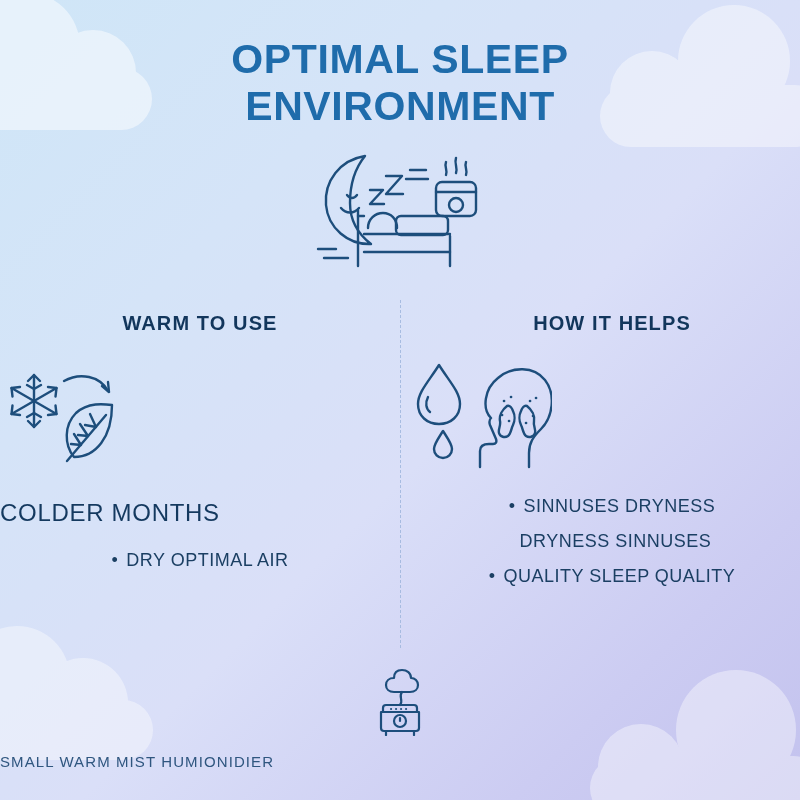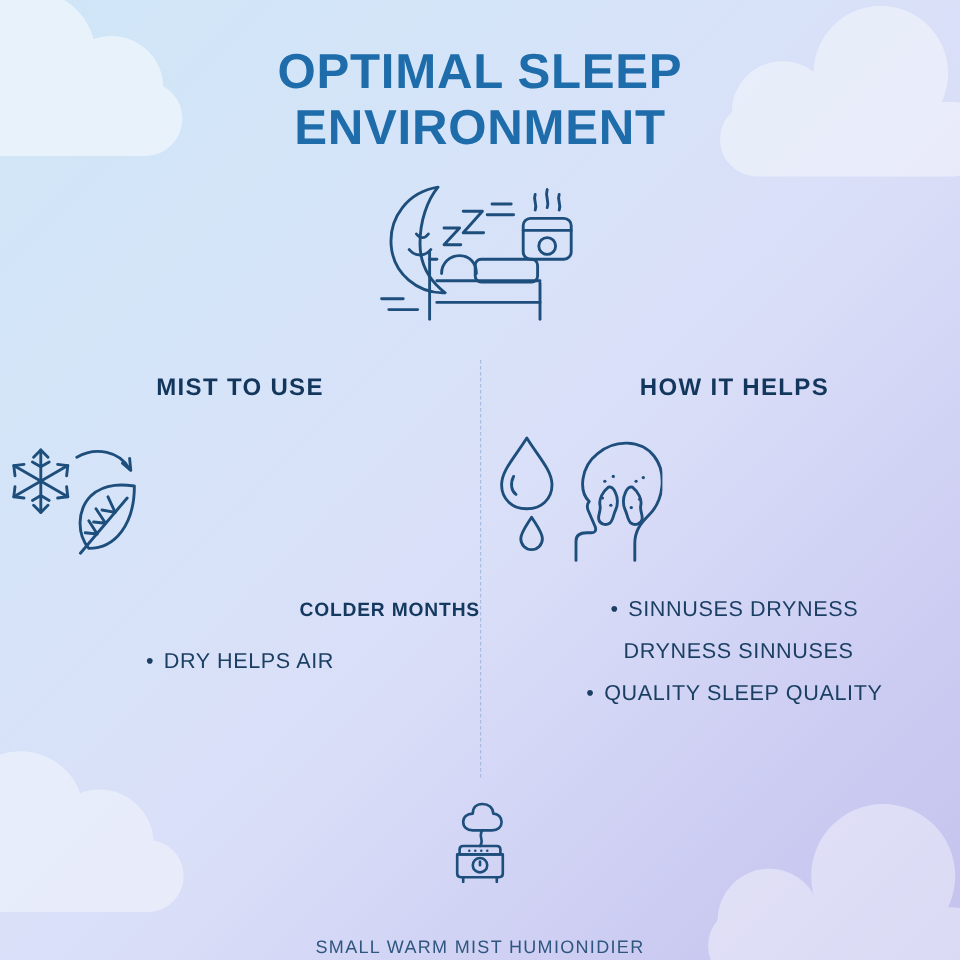--- a/index.html
+++ b/index.html
@@ -75,42 +75,42 @@
   .col-head {
     text-align:center;
     font-size:20px; font-weight:bold;
     letter-spacing:1.1px;
     color:#12365c;
   }
 
   .col-icon { margin:24px auto 0; }
 
   .sub-head {
-    margin-top:26px; text-align:right;
-    font-size:16px; font-weight:bold;
+    margin-top:26px; text-align:left;
+    font-size:24px; font-weight:normal;
     letter-spacing:.7px;
     color:#14395f;
   }
 
   ul.points { list-style:none; margin-top:16px; }
   ul.points li {
     text-align:center;
     font-size:18px; letter-spacing:.5px;
     color:#1b3f63;
     padding:7px 0;
     white-space:nowrap;
   }
   ul.points li .bullet { margin-right:8px; }
   ul.points li.nobullet .bullet { visibility:hidden; margin-right:0; }
 
   #footer-icon { position:absolute; top:662px; left:364px; width:72px; height:74px; }
 
   #footer-caption {
-    position:absolute; top:781px; left:0; width:800px;
-    text-align:center;
+    position:absolute; top:753px; left:0; width:800px;
+    text-align:left;
     font-size:15px; letter-spacing:1.1px;
     color:#2f567f;
   }
 </style>
 </head>
 <body>
 
 <div id="poster">
 
   <div class="cloud" id="cloud-tl">
@@ -173,21 +173,21 @@
 
         <path d="M136 27 c2 -5 -2 -8 0 -13"></path>
         <path d="M146 25 c2 -6 -2 -9 0 -15"></path>
         <path d="M156 27 c2 -5 -2 -8 0 -13"></path>
       </svg>
     </div>
 
     <div id="divider"></div>
 
     <div class="col" id="col-left">
-      <div class="col-head">MIST TO USE</div>
+      <div class="col-head">WARM TO USE</div>
 
       <div class="col-icon">
         <svg viewBox="0 0 130 110" width="130" height="110" fill="none" stroke="#1d4e7c" stroke-width="2.4" stroke-linecap="round" stroke-linejoin="round">
 
           <g transform="translate(34,42)">
             <path d="M0 -26 V26"></path>
             <path d="M-22.5 -13 L22.5 13"></path>
             <path d="M-22.5 13 L22.5 -13"></path>
             <path d="M-6 -20 L0 -26 L6 -20"></path>
             <path d="M-6 20 L0 26 L6 20"></path>
@@ -209,21 +209,21 @@
             <path d="M26 24 L20 11 M26 24 L15 22"></path>
             <path d="M11 42 L4 31 M11 42 L1 41"></path>
           </g>
         </svg>
       </div>
 
       <div class="sub-head">COLDER MONTHS</div>
 
       <ul class="points">
         <li>
-          <span class="bullet">•</span><span>DRY HELPS AIR</span>
+          <span class="bullet">•</span><span>DRY OPTIMAL AIR</span>
         </li>
       </ul>
     </div>
 
     <div class="col" id="col-right">
       <div class="col-head">HOW IT HELPS</div>
 
       <div class="col-icon">
         <svg viewBox="0 0 140 110" width="140" height="110" fill="none" stroke="#1d4e7c" stroke-width="2.4" stroke-linecap="round" stroke-linejoin="round">
 

